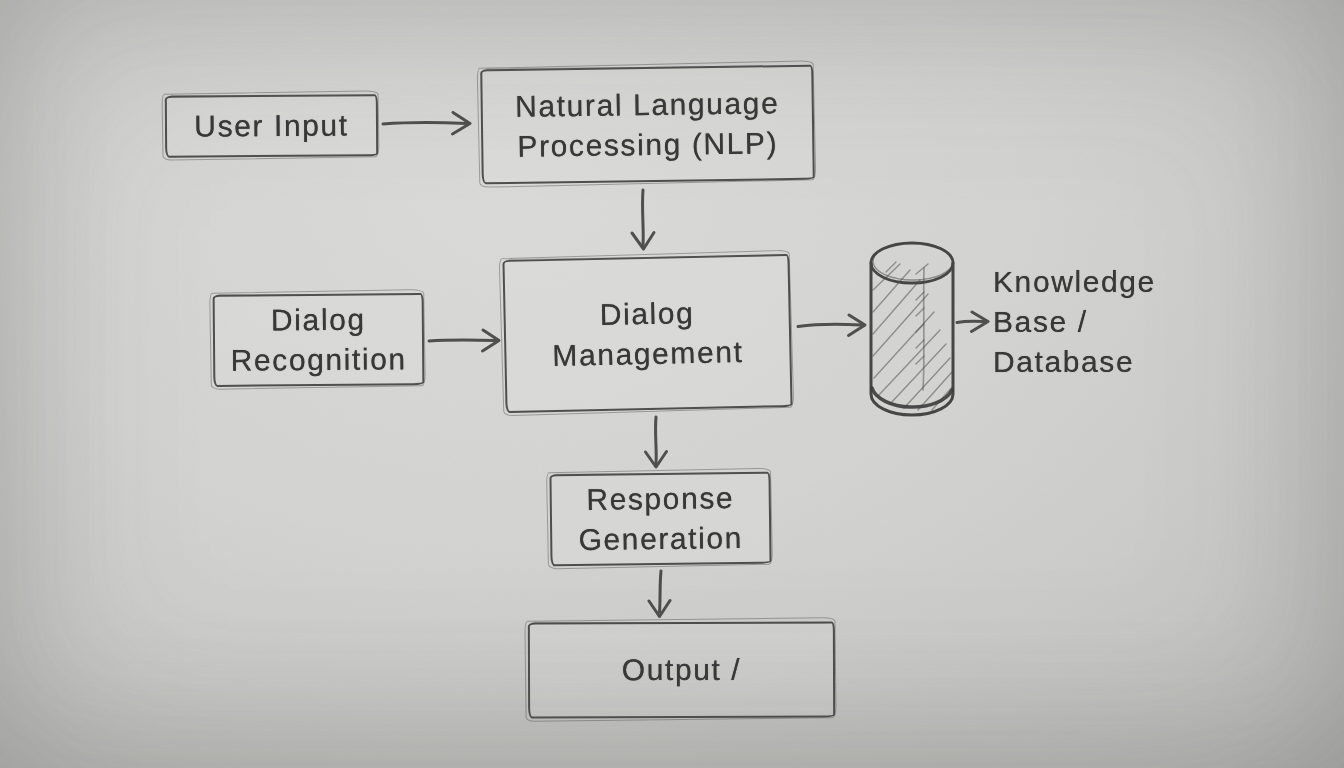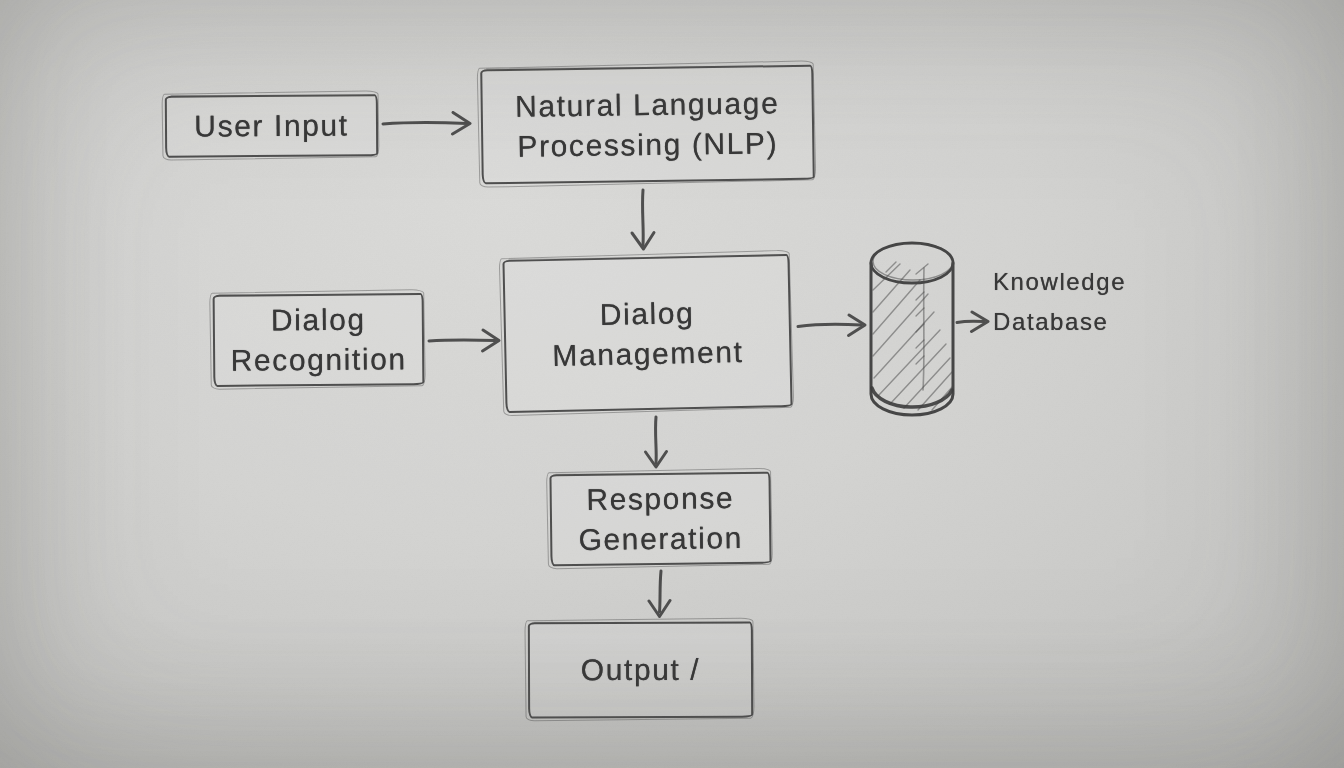--- a/index.html
+++ b/index.html
@@ -49,29 +49,29 @@
     color:#383838;
     text-shadow:0 0 .7px rgba(52,52,52,.85);
     white-space:nowrap;
   }
 
   #box-user-input { left:165px; top:95px;  width:213px; height:62px;  transform:rotate(-.4deg);}
   #box-nlp        { left:481px; top:67px;  width:333px; height:115px; transform:rotate(-.8deg);}
   #box-intent     { left:213px; top:294px; width:211px; height:92px;  transform:rotate(-.5deg);}
   #box-dialog     { left:504px; top:257px; width:287px; height:153px; transform:rotate(-1.2deg);}
   #box-response   { left:550px; top:473px; width:221px; height:92px;  transform:rotate(-.7deg);}
-  #box-output     { left:528px; top:622px; width:225px; height:96px;  transform:rotate(-.2deg);}
+  #box-output     { left:528px; top:622px; width:307px; height:96px;  transform:rotate(-.2deg);}
 
   #cylinder{position:absolute;left:866px;top:238px;}
 
   #kb-label{
     position:absolute;left:993px;top:262px;width:220px;
     text-align:left;
   }
-  #kb-label .line{font-size:24px;line-height:40px;}
+  #kb-label .line{font-size:30px;line-height:40px;}
 </style>
 </head>
 <body>
 
 <div class="canvas">
 
   <svg class="grain" width="1344" height="768" aria-hidden="true">
     <filter id="grainF">
       <feTurbulence type="fractalNoise" baseFrequency="0.9" numOctaves="2" stitchTiles="stitch"></feTurbulence>
       <feColorMatrix type="saturate" values="0"></feColorMatrix>
@@ -162,17 +162,18 @@
 
     <path stroke-width="3" d="M5 25 L5 156 A41 21 0 0 0 87 156 L87 25"></path>
     <path stroke-width="3.6" stroke="rgba(60,60,60,.9)" d="M6 150 A41 23 0 0 0 86 152"></path>
 
     <ellipse cx="46" cy="25" rx="41" ry="20" stroke-width="2.8"></ellipse>
     <ellipse cx="47" cy="23.5" rx="40" ry="18.5" stroke="rgba(70,70,70,.5)" stroke-width="1.5"></ellipse>
   </svg>
 
   <div id="kb-label">
     <span class="line">Knowledge</span>
+    <span class="line">Base /</span>
     <span class="line">Database</span>
   </div>
 
   <div class="vignette"></div>
 </div>
 
 </body></html>

